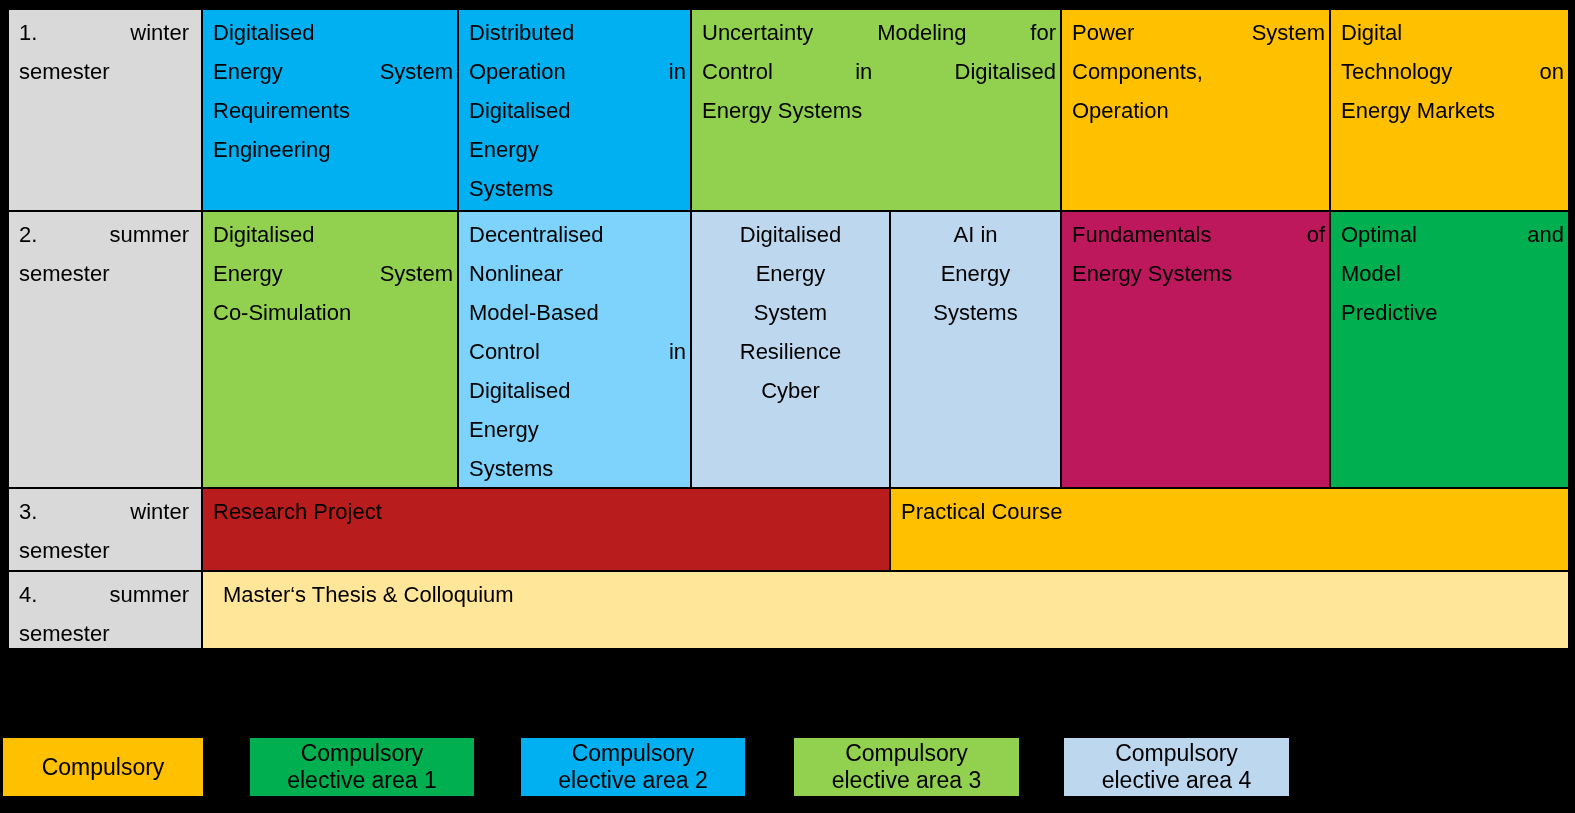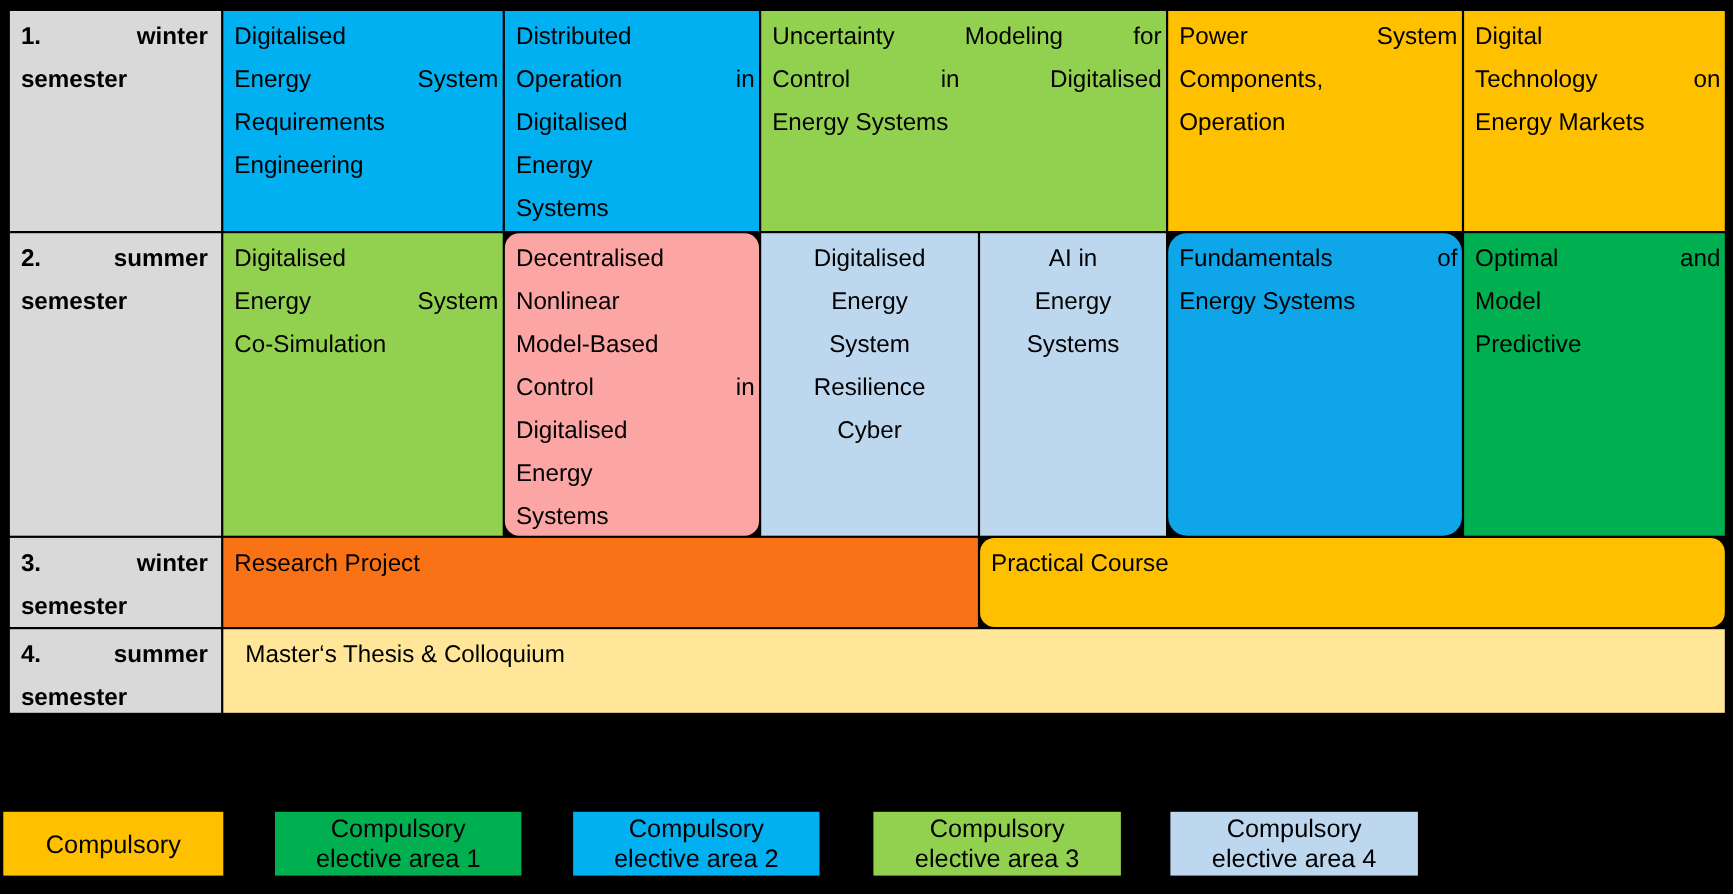--- a/index.html
+++ b/index.html
@@ -23,21 +23,21 @@
     gap: 2px;
     background: #000;
     border: 4px solid #000;
   }
   .cell {
     font-size: 22px;
     line-height: 39px;
     padding: 3px 4px 0 10px;
     overflow: hidden;
   }
-  .label-cell { padding-right: 12px; font-weight: bold; }
+  .label-cell { padding-right: 12px; }
   .line { white-space: nowrap; }
   .spread { text-align: justify; text-align-last: justify; }
   .align-center { padding-left: 4px; }
   .align-center .line { text-align: center; }
 
   
   .legend-box {
     position: absolute;
     height: 58px;
     display: flex;
@@ -91,58 +91,58 @@
       </div>
       <div class="cell label-cell" style="grid-area: 2 / 1; background: rgb(217, 217, 217);">
         <div class="line spread">2. summer</div>
         <div class="line">semester</div>
       </div>
       <div class="cell course-cell" style="grid-area: 2 / 2 / auto / span 1; background: rgb(146, 208, 80);">
         <div class="line spread">Digitalised</div>
         <div class="line spread">Energy System</div>
         <div class="line">Co-Simulation</div>
       </div>
-      <div class="cell course-cell" style="grid-area: 2 / 3 / auto / span 1; background: #fca5a5; border-radius: 13px;">
+      <div class="cell course-cell" style="grid-area: 2 / 3 / auto / span 1; background: #7dd3fc;">
         <div class="line spread">Decentralised</div>
         <div class="line spread">Nonlinear</div>
         <div class="line spread">Model-Based</div>
         <div class="line spread">Control in</div>
         <div class="line spread">Digitalised</div>
         <div class="line spread">Energy</div>
         <div class="line">Systems</div>
       </div>
       <div class="cell course-cell align-center" style="grid-area: 2 / 4 / auto / span 1; background: rgb(189, 215, 238);">
         <div class="line">Digitalised</div>
         <div class="line">Energy</div>
         <div class="line">System</div>
         <div class="line">Resilience</div>
         <div class="line">Cyber</div>
       </div>
       <div class="cell course-cell align-center" style="grid-area: 2 / 5 / auto / span 1; background: rgb(189, 215, 238);">
         <div class="line">AI in</div>
         <div class="line">Energy</div>
         <div class="line">Systems</div>
       </div>
-      <div class="cell course-cell" style="grid-area: 2 / 6 / auto / span 1; background: #0ea5e9; border-radius: 17px;">
+      <div class="cell course-cell" style="grid-area: 2 / 6 / auto / span 1; background: #be185d;">
         <div class="line spread">Fundamentals of</div>
         <div class="line">Energy Systems</div>
       </div>
       <div class="cell course-cell" style="grid-area: 2 / 7 / auto / span 1; background: rgb(0, 176, 80);">
         <div class="line spread">Optimal and</div>
         <div class="line spread">Model</div>
         <div class="line spread">Predictive</div>
       </div>
       <div class="cell label-cell" style="grid-area: 3 / 1; background: rgb(217, 217, 217);">
         <div class="line spread">3. winter</div>
         <div class="line">semester</div>
       </div>
-      <div class="cell course-cell" style="grid-area: 3 / 2 / auto / span 3; background: #f97316;">
+      <div class="cell course-cell" style="grid-area: 3 / 2 / auto / span 3; background: #b91c1c;">
         <div class="line">Research Project</div>
       </div>
-      <div class="cell course-cell" style="grid-area: 3 / 5 / auto / span 3; background: rgb(255, 192, 0); border-radius: 13px;">
+      <div class="cell course-cell" style="grid-area: 3 / 5 / auto / span 3; background: rgb(255, 192, 0);">
         <div class="line">Practical Course</div>
       </div>
       <div class="cell label-cell" style="grid-area: 4 / 1; background: rgb(217, 217, 217);">
         <div class="line spread">4. summer</div>
         <div class="line">semester</div>
       </div>
       <div class="cell course-cell" style="grid-area: 4 / 2 / auto / span 6; background: rgb(255, 230, 153); padding-left: 20px;">
         <div class="line">Master‘s Thesis &amp; Colloquium</div>
       </div>
     </div>

